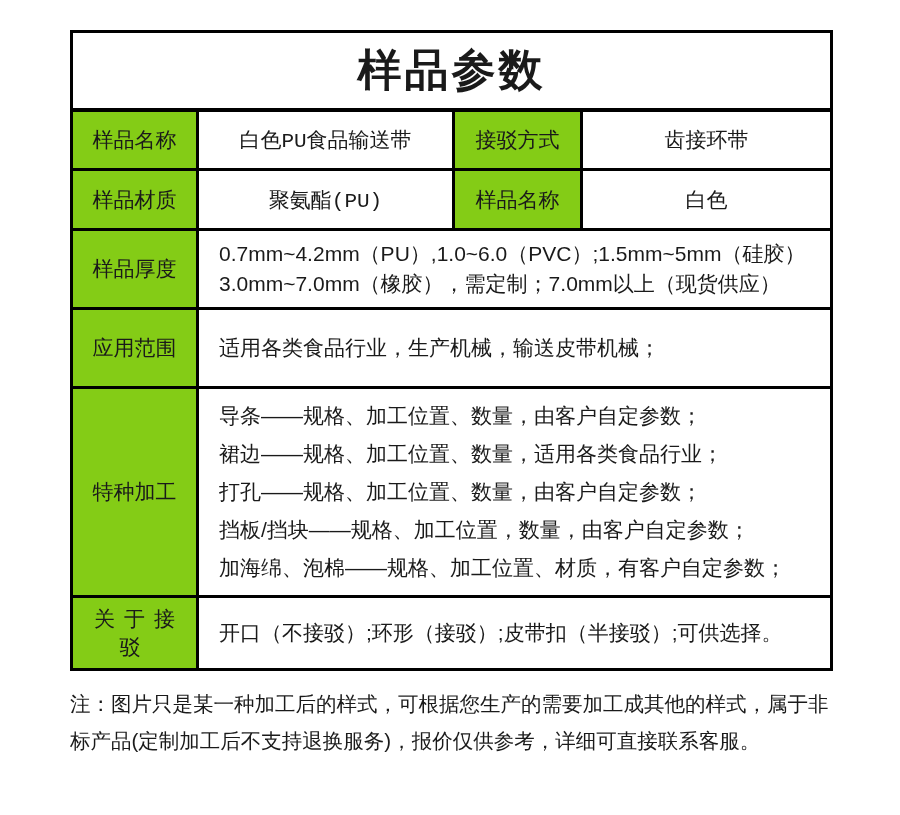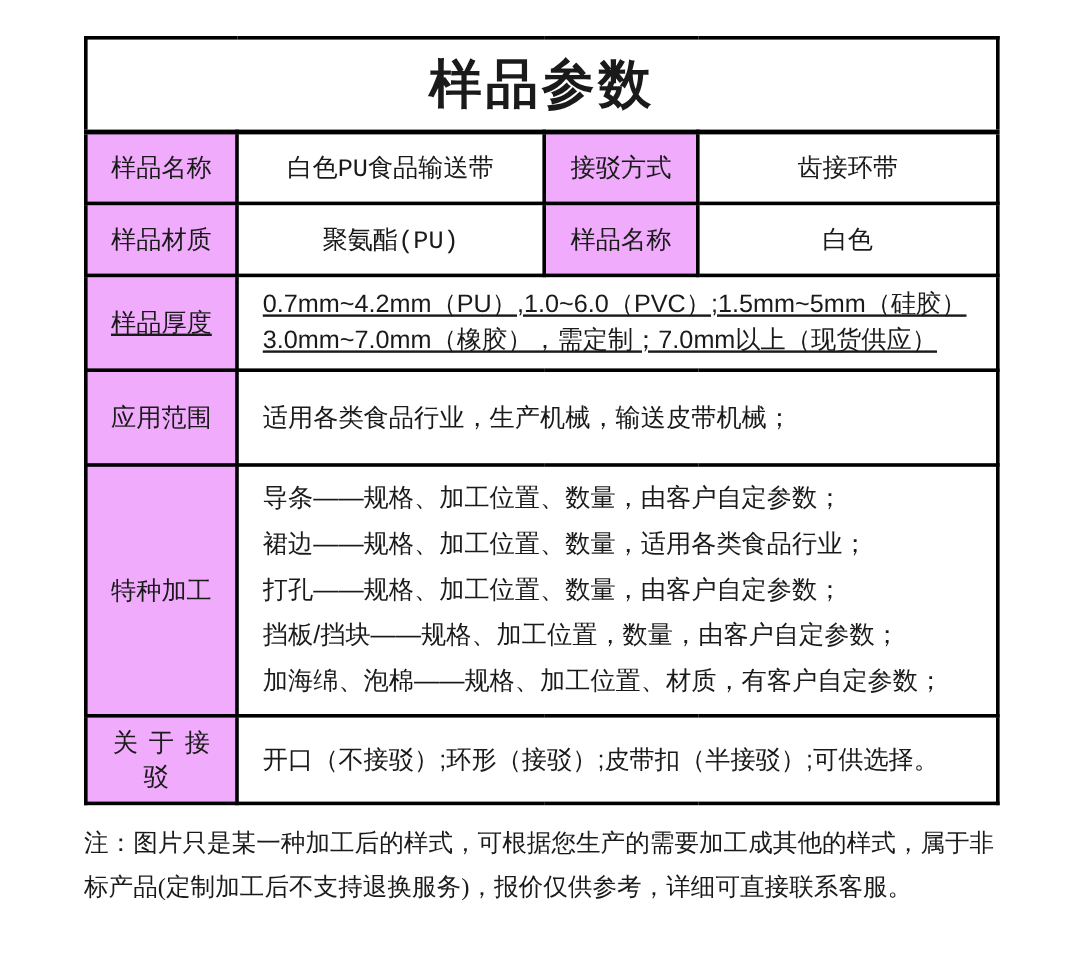--- a/index.html
+++ b/index.html
@@ -24,43 +24,43 @@
   .title-cell {
     height: 78px;
     text-align: center;
     font-size: 44px;
     font-weight: bold;
     letter-spacing: 3px;
     border-bottom-width: 4px !important;
     background: #ffffff;
   }
   .label {
-    background: #f0abfc;
+    background: #84cc16;
     text-align: center;
     font-size: 21px;
     padding: 0 4px;
   }
   .label.spaced { letter-spacing: 9px; text-indent: 9px; }
   .value { font-size: 21px; background: #ffffff; }
   .center { text-align: center; font-family: Liberation Mono, monospace; }
   .pad-left { padding: 8px 10px 8px 20px; }
   .r-small  { height: 60px; }
-  .r-mid    { height: 77px; text-decoration: underline; }
+  .r-mid    { height: 77px; }
   .r-mid2   { height: 79px; }
   .r-big    { height: 204px; }
   .r-last   { height: 73px; }
   .line2 { line-height: 30px; white-space: nowrap; }
   .line5 { line-height: 38px; white-space: nowrap; }
   .note {
     margin-top: 14px;
     font-size: 20.5px;
     line-height: 37px;
     color: #1a1a1a;
   }
-  .note-line { white-space: nowrap; font-family: Liberation Serif, serif; }
+  .note-line { white-space: nowrap; }
 </style>
 </head>
 <body>
 
 <div class="wrap">
   <table class="spec">
     <colgroup>
       <col style="width:126px">
       <col style="width:256px">
       <col style="width:128px">

